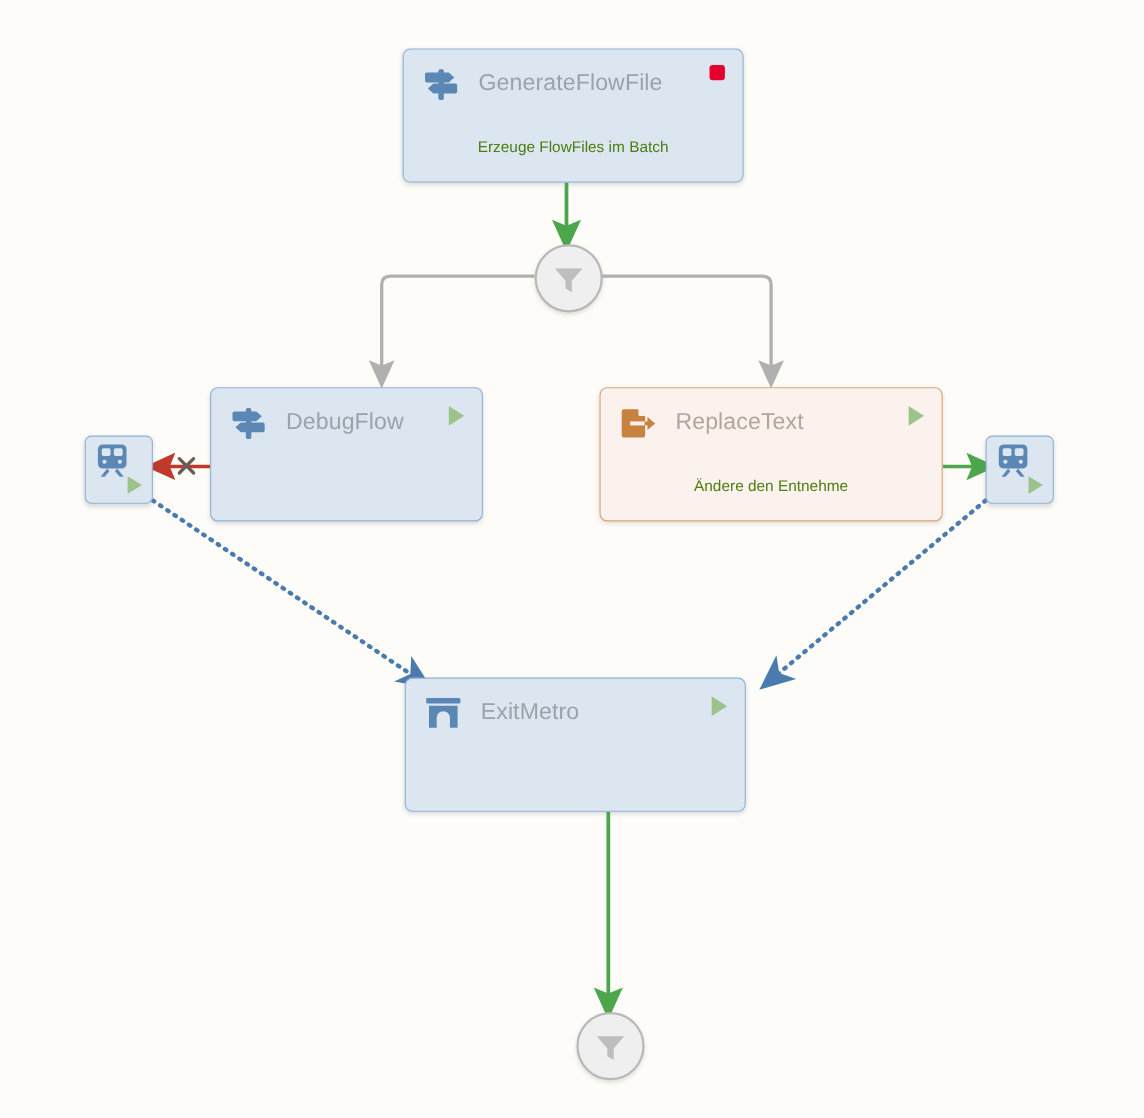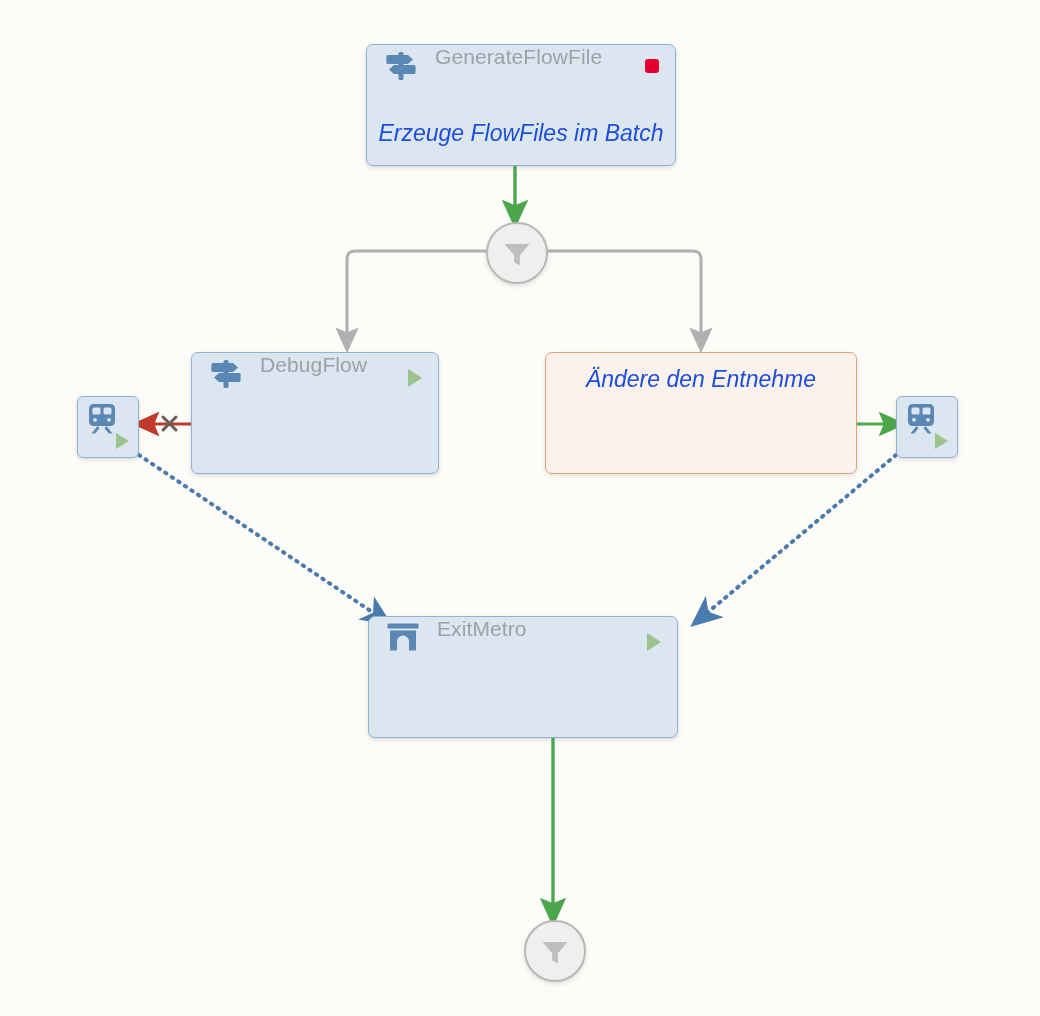--- a/index.html
+++ b/index.html
@@ -41,21 +41,21 @@
   }
   .proc.orange {
     border-color: #D9A47A;
     background: #FBF2EE;
     box-shadow: 0 2px 4px rgba(160,130,110,0.22);
   }
   .proc-head {
     position: relative;
     height: 62px;
     display: flex;
-    align-items: flex-start;
+    align-items: center;
     padding-left: 14px;
   }
   .proc-icon {
     width: 40px;
     height: 40px;
     flex: 0 0 40px;
     display: flex;
     align-items: center;
     justify-content: center;
   }
@@ -64,24 +64,23 @@
     font-size: 21px;
     color: #9AA3AA;
     letter-spacing: 0.1px;
     white-space: nowrap;
   }
   .proc.orange .proc-title { color: #B5A49A; }
   .proc-body {
     display: flex;
     align-items: center;
     justify-content: center;
-    font-size: 23px;
-    color: #1d4ed8;
+    font-size: 14px;
+    color: #4d7c0f;
     height: 52px;
-    font-style: italic;
   }
   .run-indicator {
     position: absolute;
     top: 14px;
     right: 16px;
     width: 14px;
     height: 14px;
     border-radius: 3px;
     background: #E6002E;
   }
@@ -220,20 +219,34 @@
           <path d="M5 8 h20 l5 4.5 l-5 4.5 H5 a1.6 1.6 0 0 1 -1.6 -1.6 V9.6 A1.6 1.6 0 0 1 5 8 Z" fill="#5B87B5"></path>
           <path d="M31 18 H11 l-5 4.5 l5 4.5 h20 a1.6 1.6 0 0 0 1.6 -1.6 v-5.8 A1.6 1.6 0 0 0 31 18 Z" fill="#5B87B5"></path>
         </svg>
       </div>
       <div class="proc-title">DebugFlow</div>
       <div class="play-indicator"></div>
     </div>
   </div>
 
   <div class="proc orange" style="left:545px; top:352px; width:312px; height:122px;">
+    <div class="proc-head">
+      <div class="proc-icon">
+        <svg width="36" height="36" viewBox="0 0 36 36">
+          <path d="M5 6 h13 l6.5 6.5 V30 a1.8 1.8 0 0 1 -1.8 1.8 H5 A1.8 1.8 0 0 1 3.2 30 V7.8 A1.8 1.8 0 0 1 5 6 Z" fill="#C8813F"></path>
+          <path d="M18.4 6 L24.5 12.2 H19.6 A1.2 1.2 0 0 1 18.4 11 Z" fill="#FBF2EE"></path>
+          <rect x="11" y="17.2" width="18" height="3.4" fill="#FBF2EE"></rect>
+          <rect x="11" y="17.2" width="18" height="3.4" fill="#C8813F" opacity="0"></rect>
+          <path d="M11 17.2 h15.6 v-4.2 l7 5.9 l-7 5.9 v-4.2 H11 Z" fill="#C8813F"></path>
+          <path d="M11 17.2 h13 v3.4 H11 Z" fill="#FBF2EE"></path>
+        </svg>
+      </div>
+      <div class="proc-title">ReplaceText</div>
+      <div class="play-indicator"></div>
+    </div>
     <div class="proc-body">Ändere den Entnehme</div>
   </div>
 
   <div class="proc" style="left:368px; top:616px; width:310px; height:122px;">
     <div class="proc-head">
       <div class="proc-icon">
         <svg width="36" height="36" viewBox="0 0 36 36">
           <rect x="2.5" y="4.5" width="31" height="5" rx="1.2" fill="#5B87B5"></rect>
           <path d="M5 11.5 h26 v20 h-7 V22.5 a6 6 0 0 0 -12 0 V31.5 H5 Z" fill="#5B87B5"></path>
         </svg>

